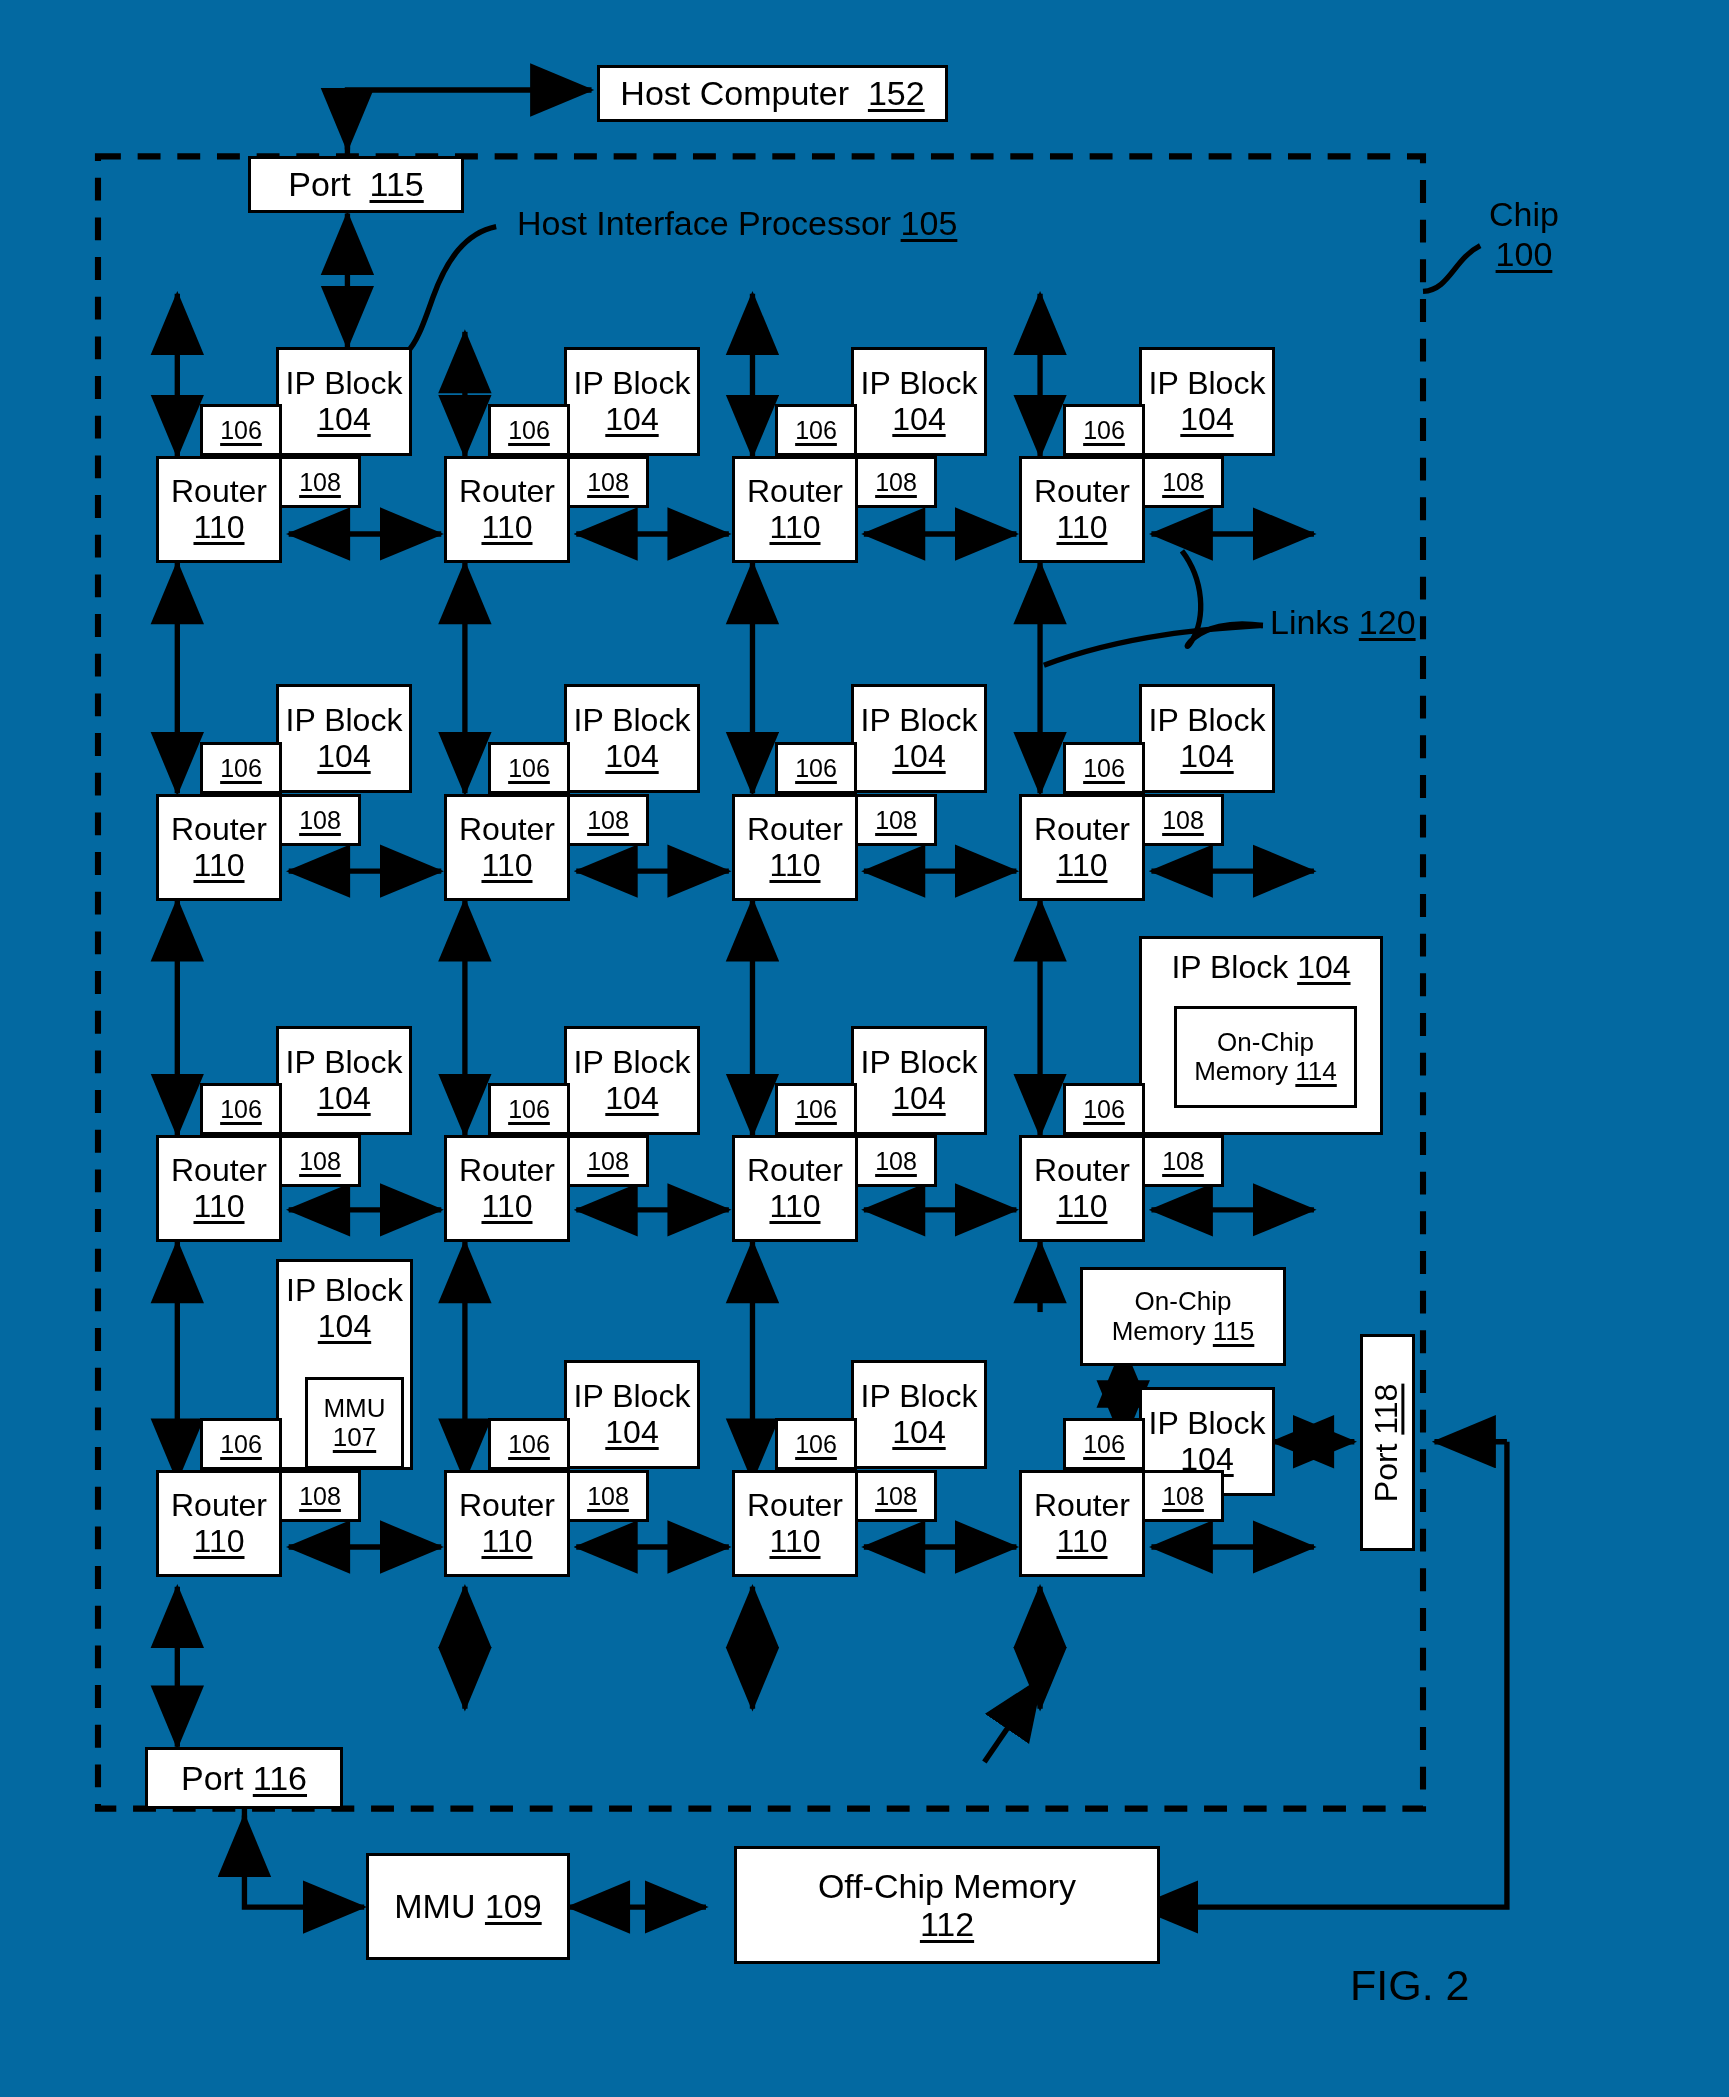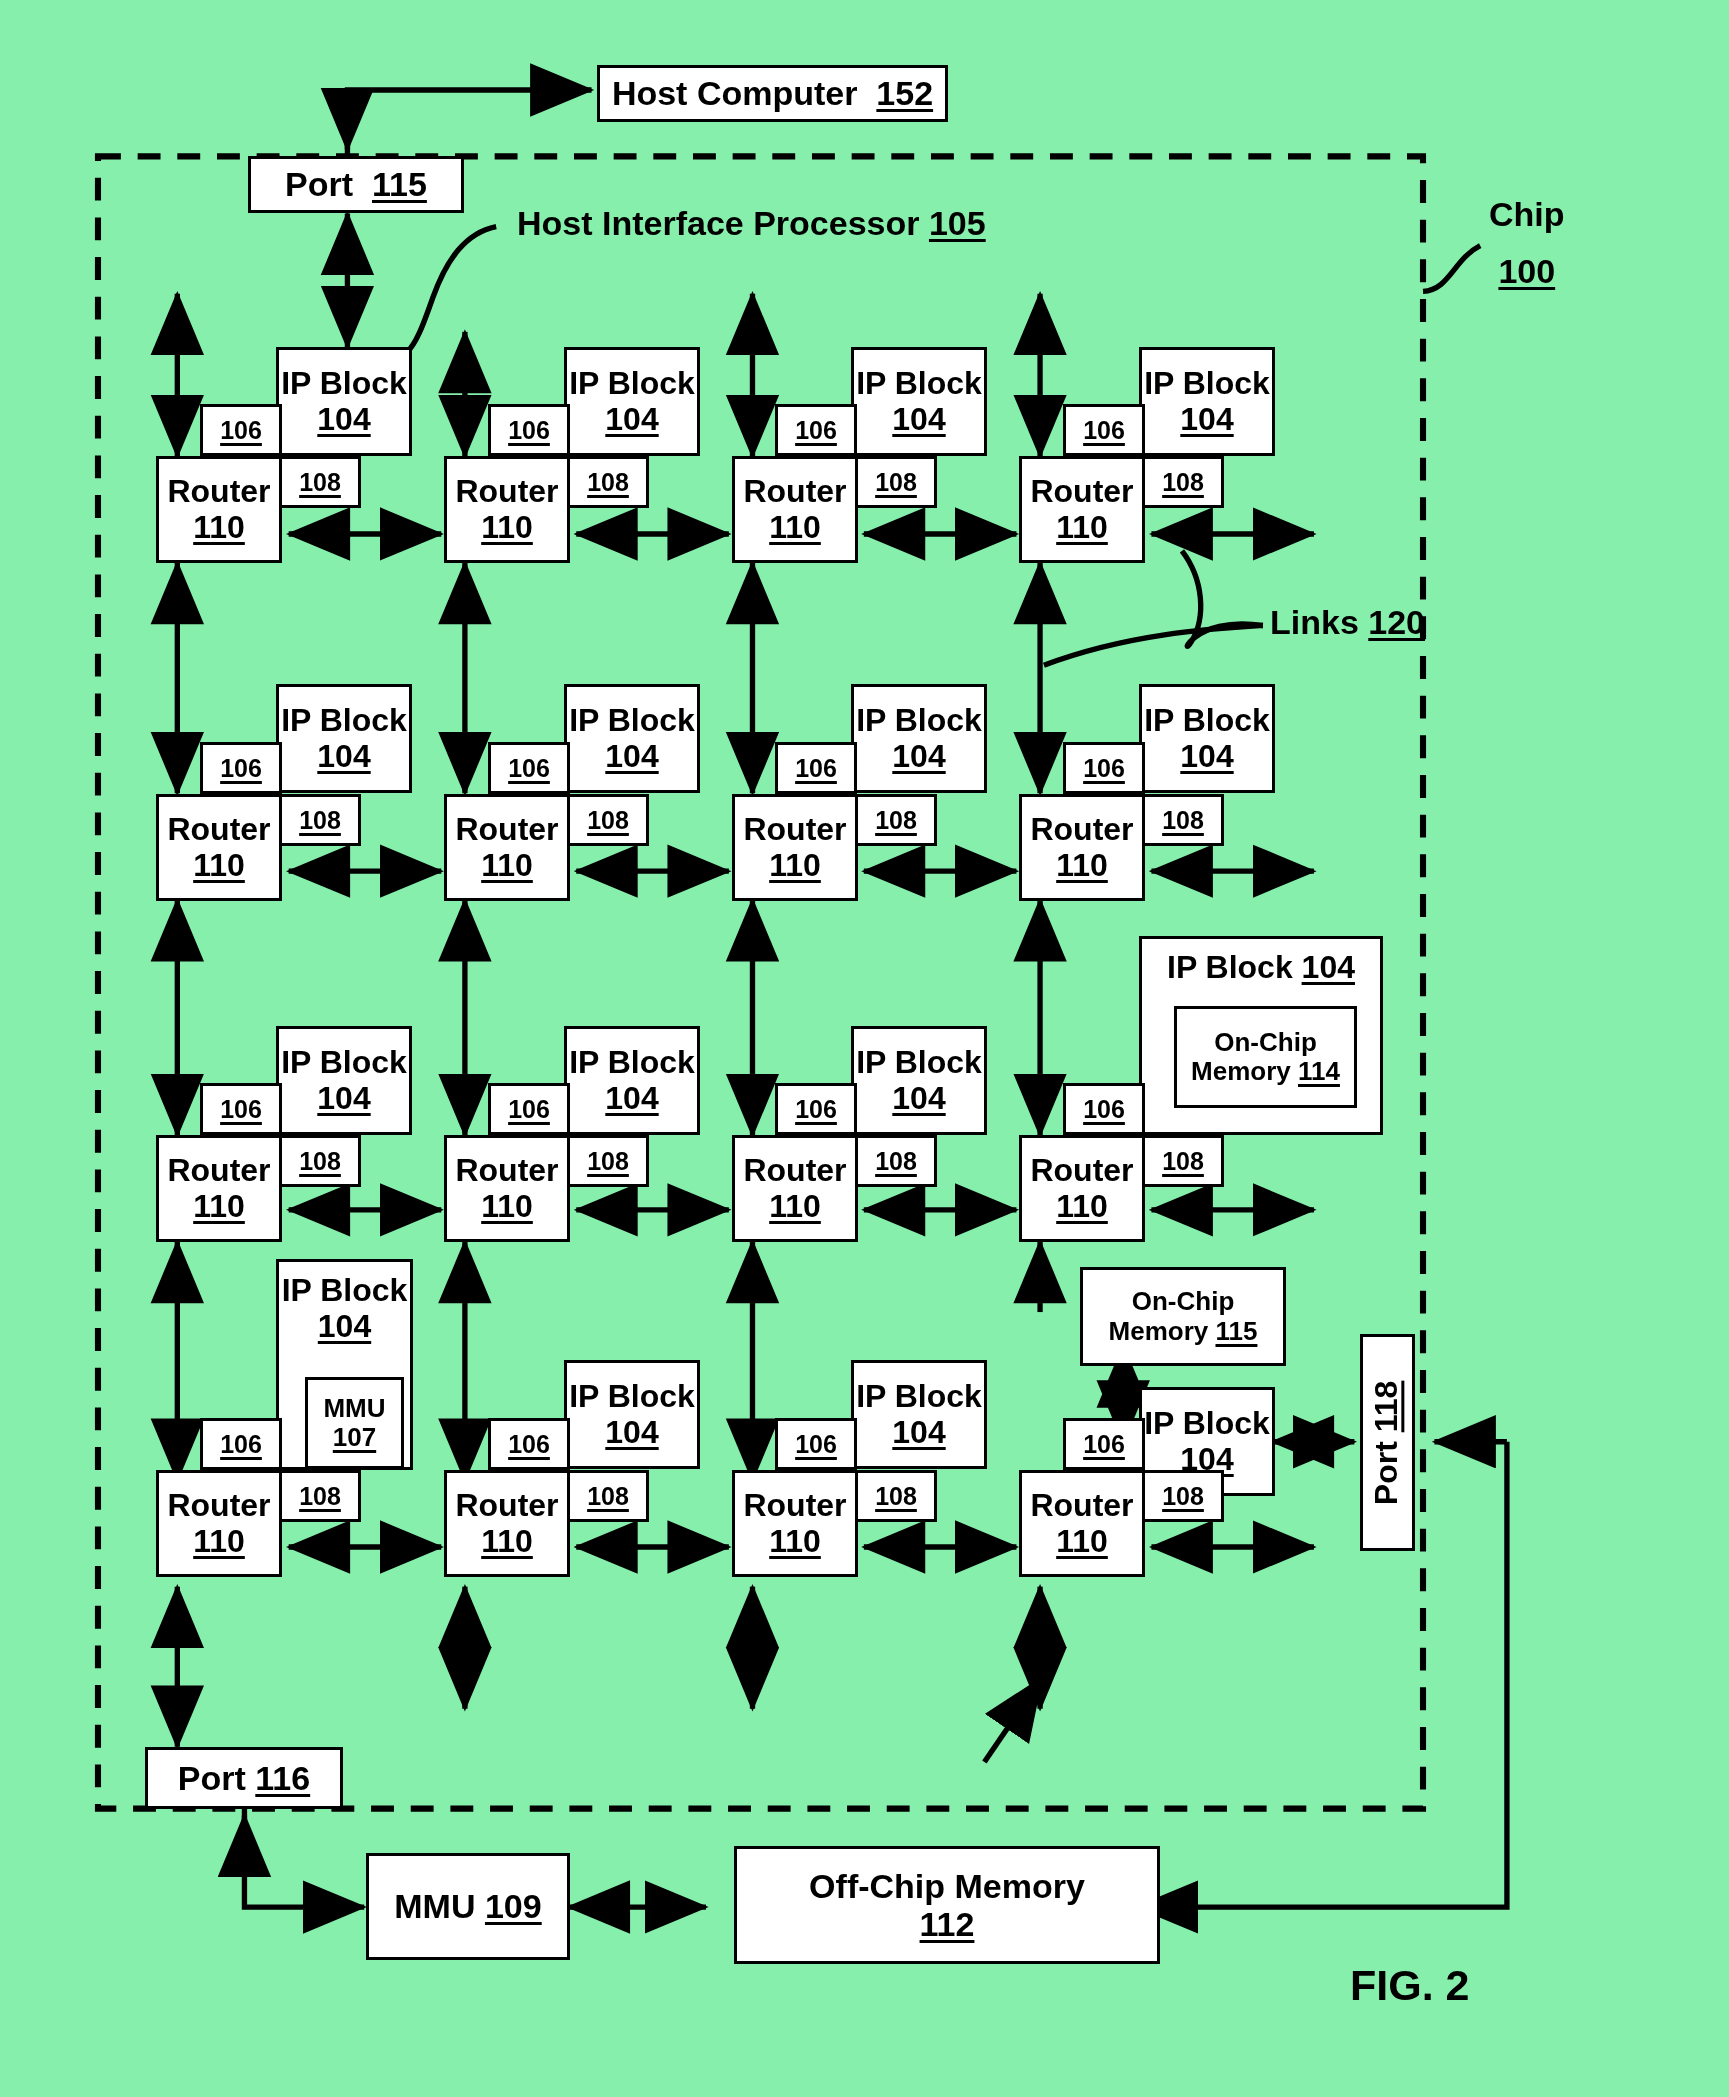--- a/index.html
+++ b/index.html
@@ -1,17 +1,17 @@
 <!DOCTYPE html>
 <html style="font-size:12.2px"><head>
 <meta charset="utf-8">
 <style>
   html,body{margin:0;padding:0;background:#fff;}
   body{font-family:"Liberation Sans", sans-serif;color:#000;}
-  #stage{position:relative;width:1730px;height:2097px;background:#86efac;overflow:hidden;font-weight:bold;}
+  #stage{position:relative;width:1730px;height:2097px;background:#0369a1;overflow:hidden;}
   #svgroot{position:absolute;left:0;top:0;width:1730px;height:2097px;}
   .box{position:absolute;border:3.8px solid #000;background:#fff;box-sizing:border-box;
        display:flex;flex-direction:column;align-items:center;justify-content:center;
        text-align:center;line-height:1.12;}
   .lbl{position:absolute;white-space:nowrap;}
   .u{text-decoration:underline;text-underline-offset:3.8px;text-decoration-thickness:3.1px;}
   .t40{font-size:26px;}
   .t42{font-size:32px;}
   .t44{font-size:34px;}
   .t56{font-size:43px;}
@@ -124,21 +124,21 @@
     <span class="u">115</span>
   </div>
 </div>
 
 <div class="lbl t44" style="left:517px;top:204px;">
   <span>Host Interface Processor</span>&nbsp;<span class="u">105</span>
 </div>
 
 <div class="lbl t44" style="left:1489px;top:195px;text-align:center;">
   <div>Chip</div>
-  <div class="u" style="margin-top:18px;">100</div>
+  <div class="u" style="margin-top:1px;">100</div>
 </div>
 
 <div class="lbl t44" style="left:1270px;top:603px;">
   <span>Links</span>&nbsp;<span class="u">120</span>
 </div>
 
 
 <div class="lbl t56" style="left:1350px;top:1961px;">FIG. 2</div>
 
 <div class="box" style="left:276px;top:347px;width:136px;height:109px;">

